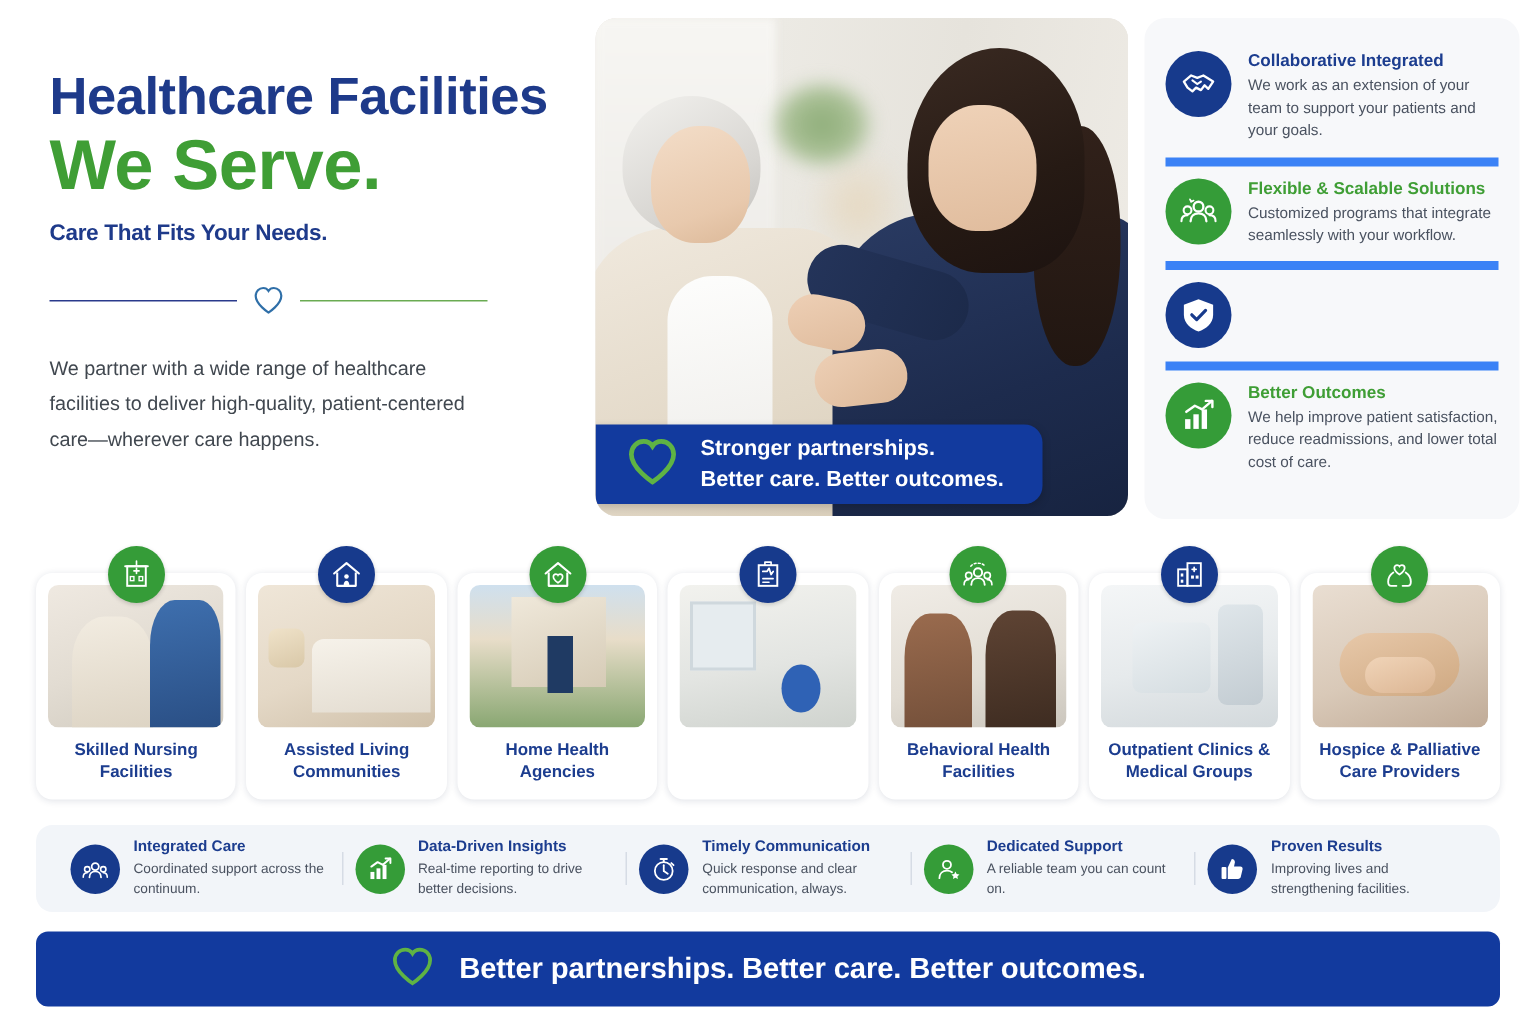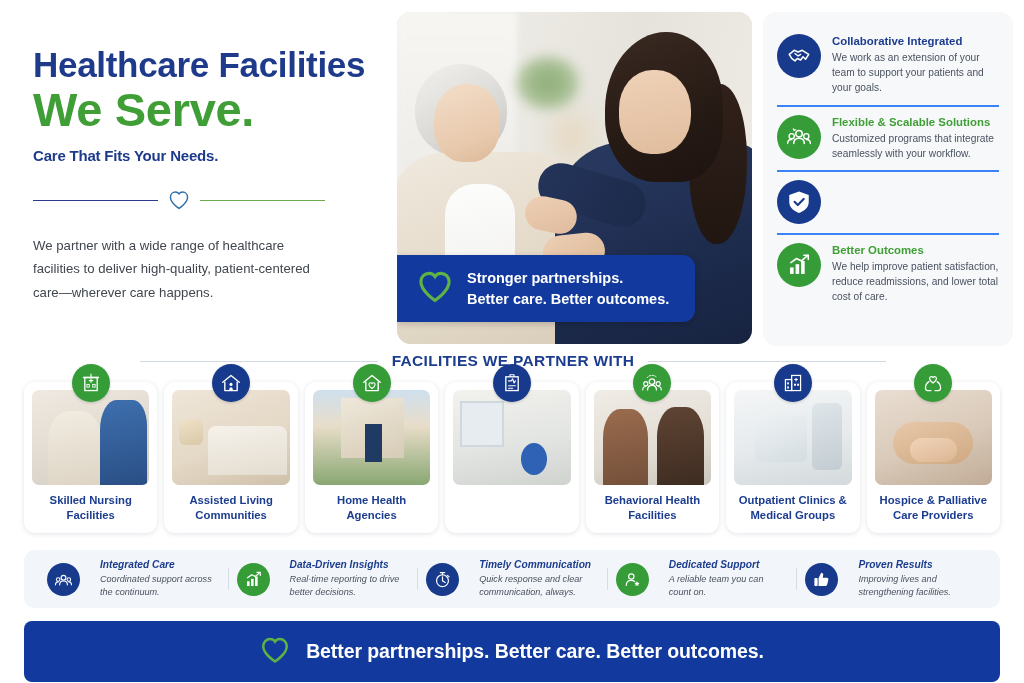--- a/index.html
+++ b/index.html
@@ -165,23 +165,23 @@
   .hp-nur-hand2 {
     position: absolute; left: 146px; top: 222px; width: 62px; height: 36px;
     border-radius: 18px;
     transform: rotate(-6deg);
     background: linear-gradient(150deg,#edcfb5,#ddb999);
   }
 
   .hero-banner {
     position: absolute;
     left: 0px;
-    bottom: 22px;
+    bottom: 8px;
     width: 298px;
-    height: 67px;
+    height: 53px;
     background: #123a9e;
     border-radius: 0 12px 12px 0;
     display: flex;
     align-items: center;
     padding-left: 20px;
     gap: 14px;
     box-shadow: 0 2px 6px rgba(0,0,0,0.18);
   }
   .hero-banner-text {
     color: #ffffff;
@@ -200,21 +200,21 @@
     background: #f7f8fa;
     border-radius: 14px;
     padding: 14px 14px 10px 14px;
   }
   .value-item {
     display: flex;
     gap: 11px;
     padding: 8px 0 9px 0;
   }
   .value-item + .value-item {
-    border-top: 2px solid #3b82f6;
+    border-top: 6px solid #3b82f6;
   }
   .vi-icon {
     flex: 0 0 auto;
     width: 44px; height: 44px;
     border-radius: 50%;
     display: flex; align-items: center; justify-content: center;
   }
   .vi-icon.navy { background: #173a8c; }
   .vi-icon.green { background: #359c38; }
   .vi-body { flex: 1; min-width: 0; }
@@ -334,24 +334,23 @@
     background: #f2f5f9;
     border-radius: 11px;
     display: flex;
     align-items: center;
     padding: 0 14px;
   }
   .ben-item {
     flex: 1;
     display: flex;
     align-items: center;
-    gap: 20px;
+    gap: 9px;
     padding: 0 9px;
     position: relative;
-    font-style: italic;
   }
   .ben-item + .ben-item::before {
     content: "";
     position: absolute;
     left: 0; top: 9px; bottom: 9px;
     width: 1px;
     background: #d6dce5;
   }
   .ben-icon {
     flex: 0 0 auto;
@@ -374,21 +373,21 @@
     line-height: 1.42;
     color: #4a5260;
   }
 
   
   .bottom-banner {
     position: absolute;
     left: 24px;
     top: 621px;
     width: 976px;
-    height: 61px;
+    height: 50px;
     background: #123a9e;
     border-radius: 8px;
     display: flex;
     align-items: center;
     justify-content: center;
     gap: 16px;
   }
   .bb-text {
     color: #ffffff;
     font-size: 19.5px;
@@ -504,25 +503,20 @@
         </svg>
       </div>
       <div class="vi-body">
         <div class="vi-title green">Better Outcomes</div>
         <div class="vi-desc">We help improve patient satisfaction, reduce readmissions, and lower total cost of care.</div>
       </div>
     </div>
 
   </div>
 
-  <div class="section-head">
-    <div class="sh-line"></div>
-    <div class="sh-title">FACILITIES WE PARTNER WITH</div>
-    <div class="sh-line"></div>
-  </div>
 
   <div class="fac-row">
 
     <div class="fac-card">
       <div class="fac-badge green">
         <svg width="22" height="22" viewBox="0 0 32 32">
           <rect x="7" y="8" width="18" height="19" fill="none" stroke="#fff" stroke-width="1.9"></rect>
           <path d="M5 8 H27" stroke="#fff" stroke-width="1.9" stroke-linecap="round"></path>
           <path d="M16 3 V8" stroke="#fff" stroke-width="1.6" stroke-linecap="round"></path>
           <path d="M13.5 12.5 H18.5 M16 10 V15" stroke="#fff" stroke-width="1.6" stroke-linecap="round"></path>

